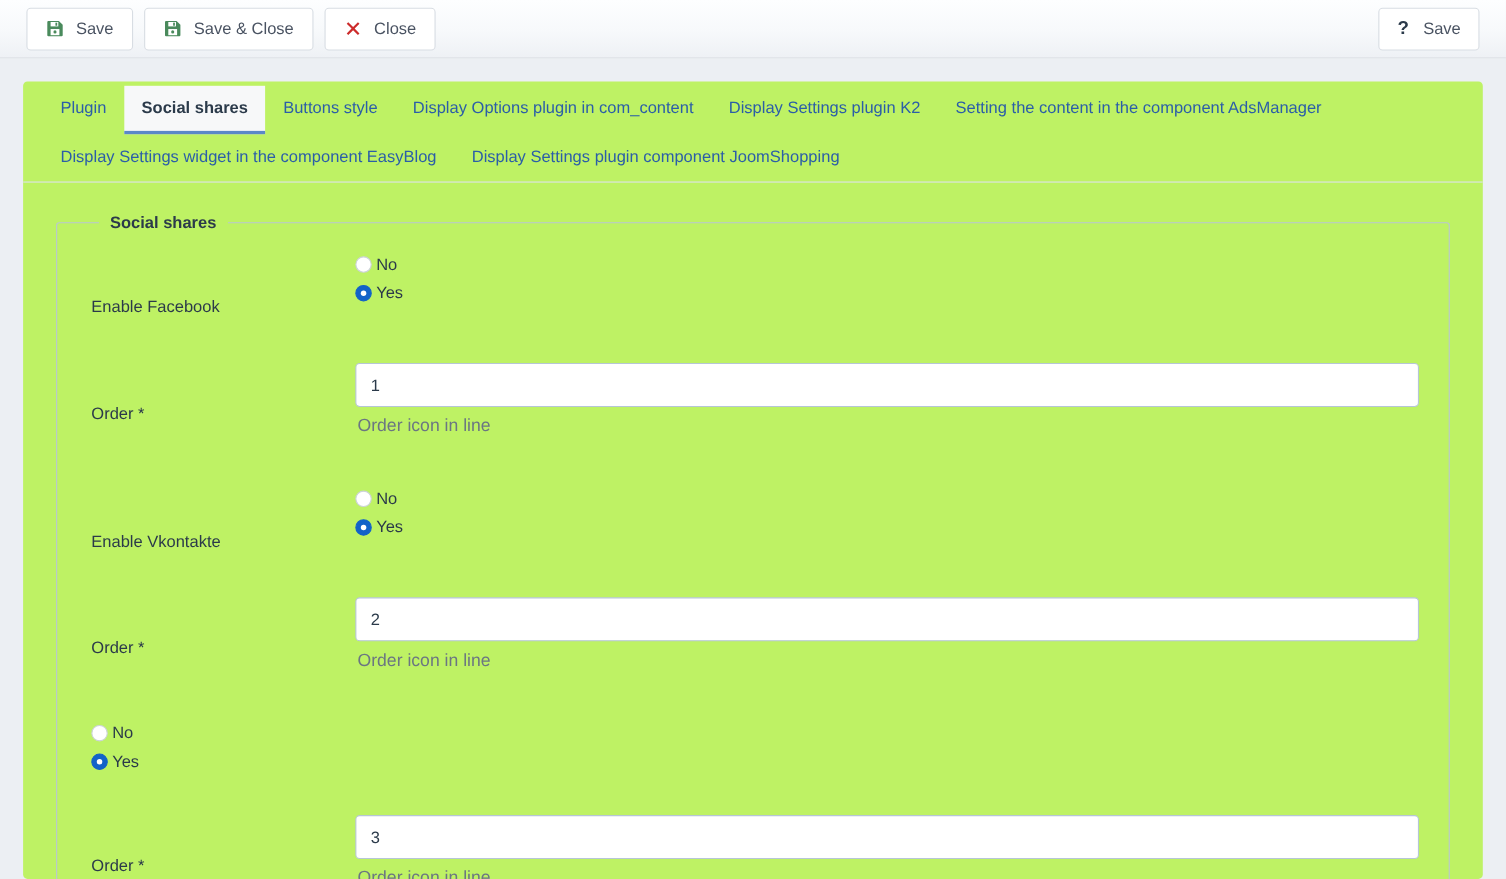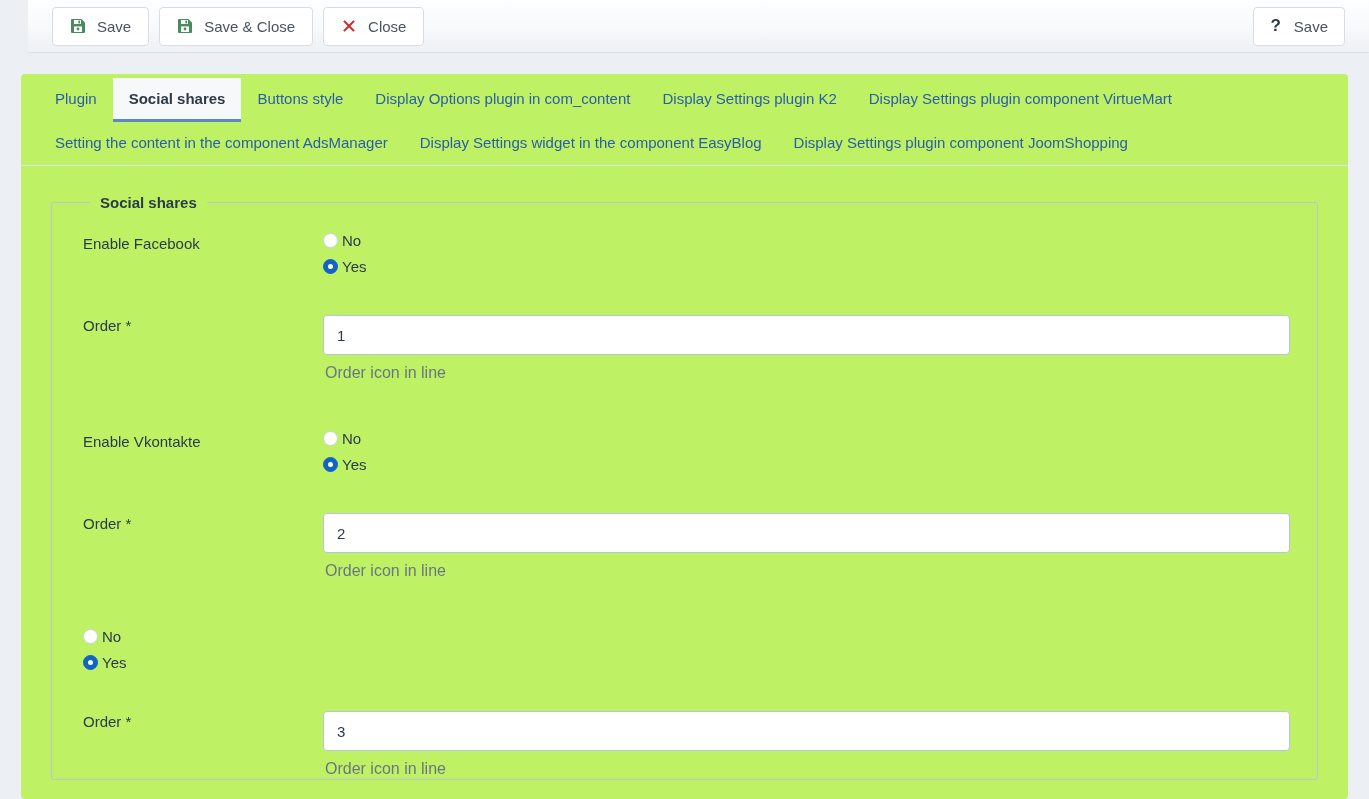--- a/index.html
+++ b/index.html
@@ -15,21 +15,20 @@
 
   
   .toolbar {
     position: relative;
     height: 53px;
     background: linear-gradient(180deg, #fdfeff 0%, #f7f9fb 55%, #eef1f5 100%);
     border-bottom: 1px solid #dfe3e8;
     display: flex;
     align-items: center;
     padding: 0 24px;
-    margin-left: 28px;
   }
   .tb-left { display: flex; align-items: center; gap: 10px; }
   .tb-right { margin-left: auto; display: flex; align-items: center; }
 
   .tbtn {
     display: inline-flex;
     align-items: center;
     gap: 11px;
     height: 39px;
     padding: 0 17px;
@@ -120,20 +119,21 @@
     align-items: flex-start;
     padding: 0 27px 0 31px;
   }
   .cg-label {
     width: 240px;
     flex: none;
     font-size: 15px;
     color: #2b3a4a;
     padding-top: 2px;
     line-height: 1.2;
+    margin-top: 36px;
   }
   .req { color: #2b3a4a; }
   .cg-ctrl { flex: 1 1 auto; min-width: 0; }
 
   
   .radiolist { display: flex; flex-direction: column; gap: 11px; }
   .radio-opt {
     display: flex;
     align-items: center;
     gap: 4px;
@@ -252,23 +252,20 @@
         <div class="tab">
           <span>Buttons style</span>
         </div>
         <div class="tab">
           <span>Display Options plugin in com_content</span>
         </div>
         <div class="tab">
           <span>Display Settings plugin K2</span>
         </div>
         <div class="tab">
-          <span>Display Settings plugin component VirtueMart</span>
-        </div>
-        <div class="tab">
           <span>Setting the content in the component AdsManager</span>
         </div>
         <div class="tab">
           <span>Display Settings widget in the component EasyBlog</span>
         </div>
         <div class="tab">
           <span>Display Settings plugin component JoomShopping</span>
         </div>
       </div>
     </div>

